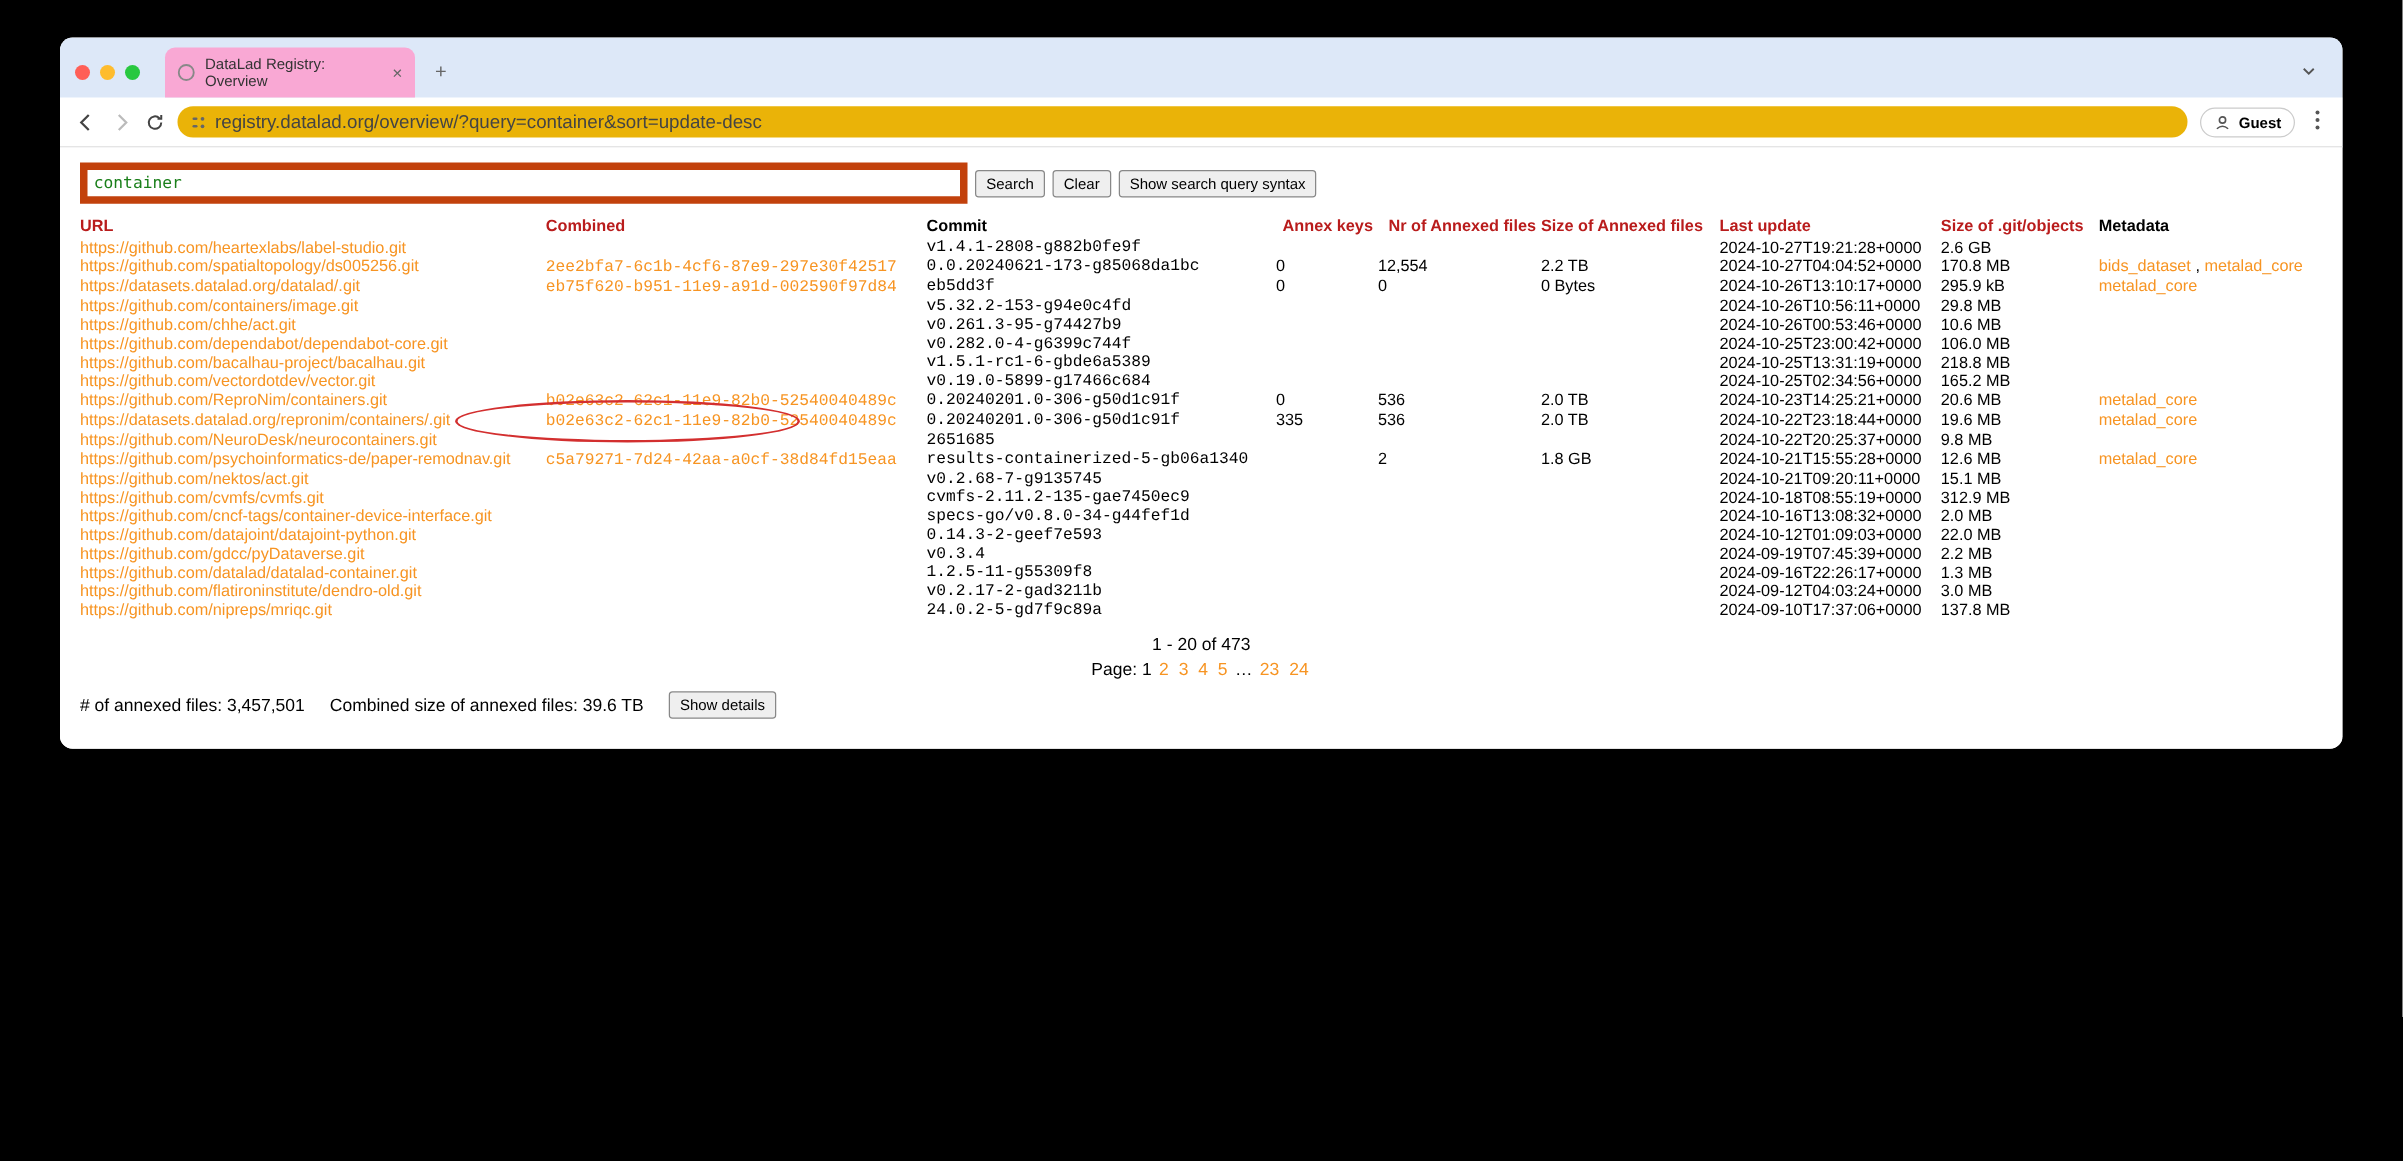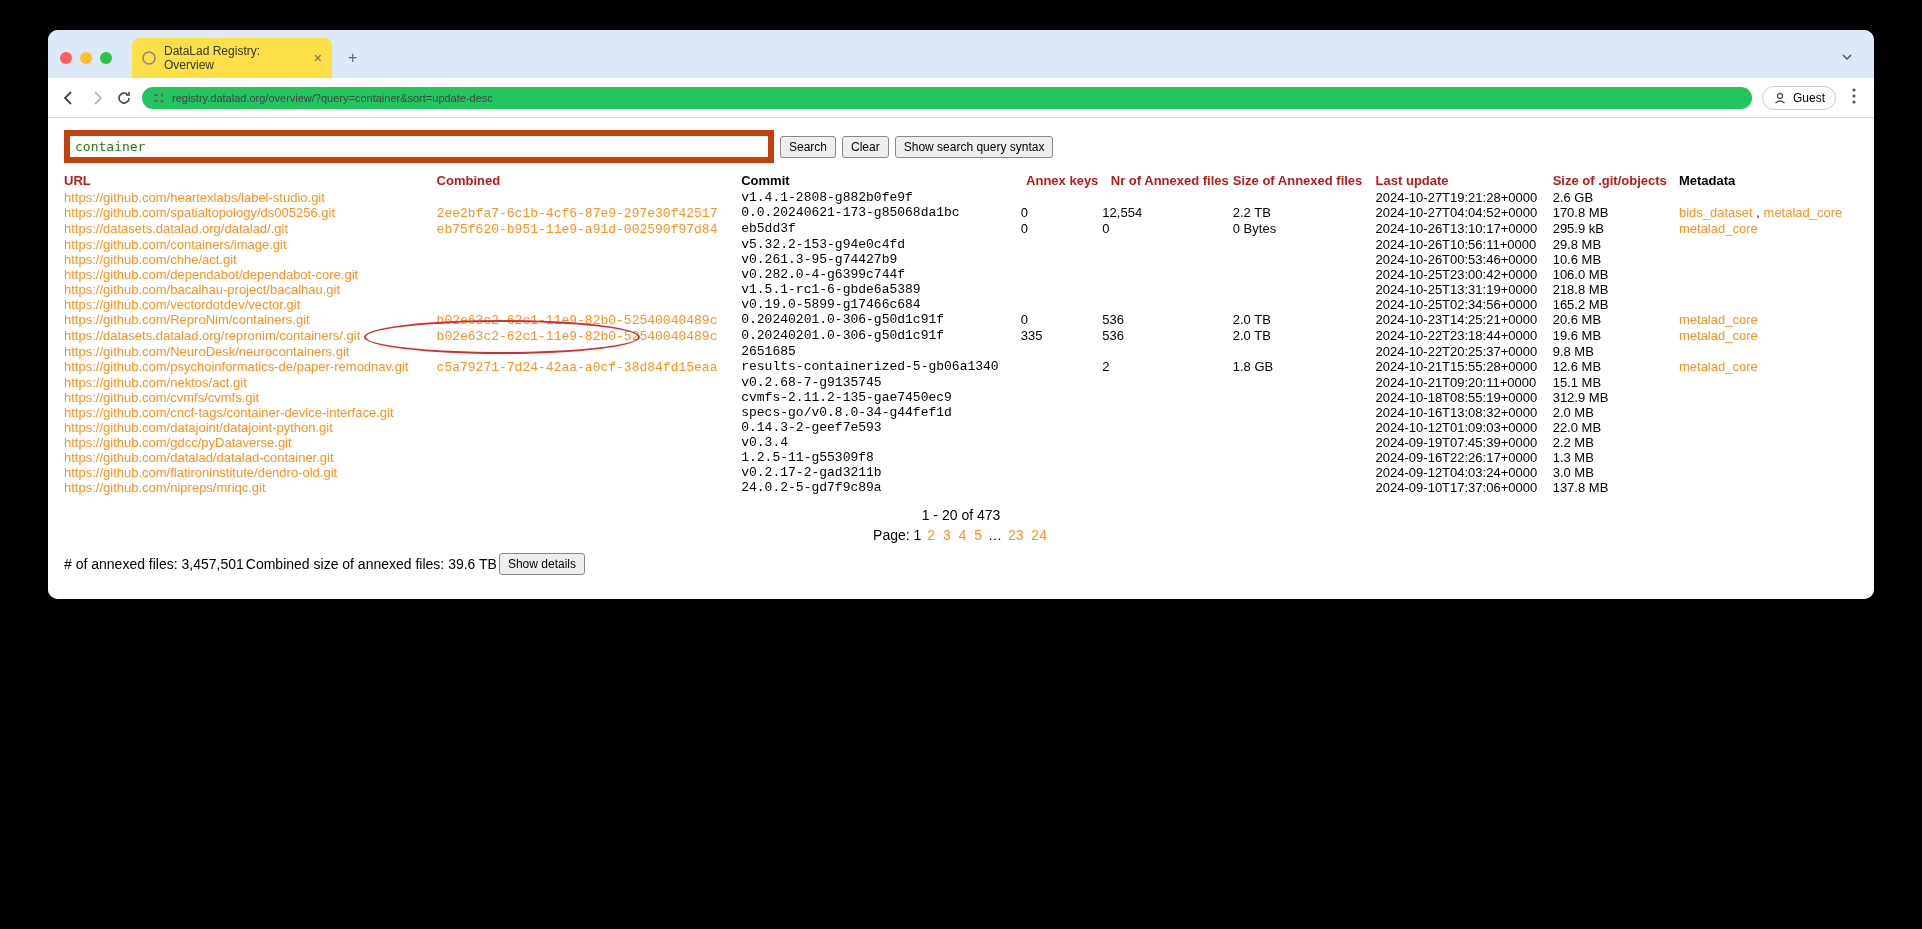--- a/index.html
+++ b/index.html
@@ -5,50 +5,50 @@
     * { margin: 0; padding: 0; box-sizing: border-box; }
     body { font-family: Arial, sans-serif; background: #000; font-size: 13px; }
     .browser-window { background: #fff; margin: 30px 48px; border-radius: 10px; overflow: hidden; box-shadow: 0 4px 20px rgba(0,0,0,0.3); }
     .browser-chrome { background: #dde8f8; padding: 0; }
     .tab-bar { display: flex; align-items: center; padding: 8px 12px 0; gap: 8px; }
     .traffic-lights { display: flex; gap: 8px; margin-right: 12px; }
     .traffic-light { width: 12px; height: 12px; border-radius: 50%; }
     .tl-red { background: #ff5f57; }
     .tl-yellow { background: #febc2e; }
     .tl-green { background: #28c840; }
-    .tab { display: flex; align-items: center; background: #fde047; border-radius: 8px 8px 0 0; padding: 6px 10px; gap: 8px; font-size: 12px; color: #333; max-width: 200px; }
+    .tab { display: flex; align-items: center; background: #f9a8d4; border-radius: 8px 8px 0 0; padding: 6px 10px; gap: 8px; font-size: 12px; color: #333; max-width: 200px; }
     .tab-icon { width: 14px; height: 14px; display: flex; align-items: center; justify-content: center; font-size: 11px; }
     .tab-close { color: #666; cursor: pointer; font-size: 14px; }
     .tab-add { color: #666; padding: 4px 8px; cursor: pointer; font-size: 16px; }
     .tab-spacer { flex: 1; }
     .tab-menu { padding: 4px 8px; cursor: pointer; }
     .toolbar { display: flex; align-items: center; padding: 6px 12px; gap: 10px; background: #fff; border-bottom: 1px solid #ddd; }
     .nav-btn { color: #555; cursor: pointer; display: flex; align-items: center; }
     .nav-btn.disabled { color: #bbb; }
-    .addr-bar { flex: 1; display: flex; align-items: center; gap: 6px; padding: 4px 10px; border-radius: 16px; background: #22c55e; font-size: 11px; color: #444; }
+    .addr-bar { flex: 1; display: flex; align-items: center; gap: 6px; padding: 4px 10px; border-radius: 16px; background: #eab308; font-size: 15px; color: #444; }
     .addr-icon { display: flex; align-items: center; }
-    .guest-btn { display: flex; align-items: flex-start; gap: 6px; border: 1px solid #ccc; border-radius: 16px; padding: 4px 10px; font-size: 12px; cursor: pointer; }
+    .guest-btn { display: flex; align-items: flex-start; gap: 6px; border: 1px solid #ccc; border-radius: 16px; padding: 4px 10px; font-size: 12px; cursor: pointer; font-weight: bold; }
     .menu-dots { cursor: pointer; padding: 4px 6px; }
     .page-content { padding: 12px 16px 24px; background: #fff; }
     .logo-banner { display: flex; align-items: flex-start; margin-bottom: 12px; }
     .logo-svg { flex-shrink: 0; }
     .search-row { display: flex; gap: 6px; margin-bottom: 8px; align-items: center; }
     .search-input { width: 710px; padding: 3px 5px; border: 6px solid #c2410c; font-family: monospace; font-size: 13px; color: #1a7f1a; }
     .btn { padding: 3px 8px; border: 1px solid #888; background: #efefef; border-radius: 3px; cursor: pointer; font-size: 12px; text-align: right; }
     table { border-collapse: collapse; width: 100%; font-size: 13px; }
     th { text-align: left; font-weight: bold; color: #b91c1c; padding: 2px 4px 2px 0; white-space: nowrap; cursor: pointer; }
     th.black { color: #000; cursor: default; }
     td { padding: 0 4px 0 0; white-space: nowrap; vertical-align: top; }
     .link-orange { color: #f79422; text-decoration: none; cursor: pointer; }
     .mono { font-family: 'Courier New', monospace; }
     .highlight-oval { position: absolute; border: 2px solid #d32f2f; border-radius: 50%/50%; width: 276px; height: 34px; pointer-events: none; }
     .pagination { text-align: center; margin-top: 12px; font-size: 14px; }
     .pagination .page-link { color: #f79422; cursor: pointer; padding: 0 2px; }
     .pagination .current { color: #000; font-weight: normal; }
-    .footer-stats { margin-top: 10px; display: flex; align-items: center; gap: 2px; font-size: 14px; }
+    .footer-stats { margin-top: 10px; display: flex; align-items: center; gap: 20px; font-size: 14px; }
     .table-wrap { position: relative; }
   </style>
 </head>
 <body>
 
 <div class="browser-window">
   <div class="browser-chrome">
     <div class="tab-bar">
       <div class="traffic-lights">
         <div class="traffic-light tl-red"></div>

